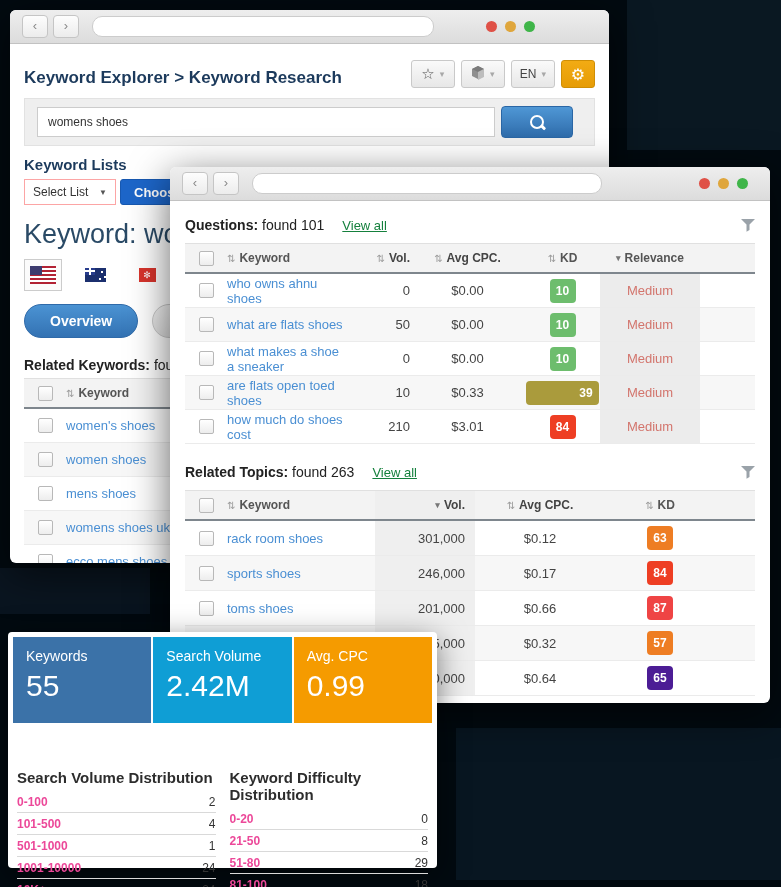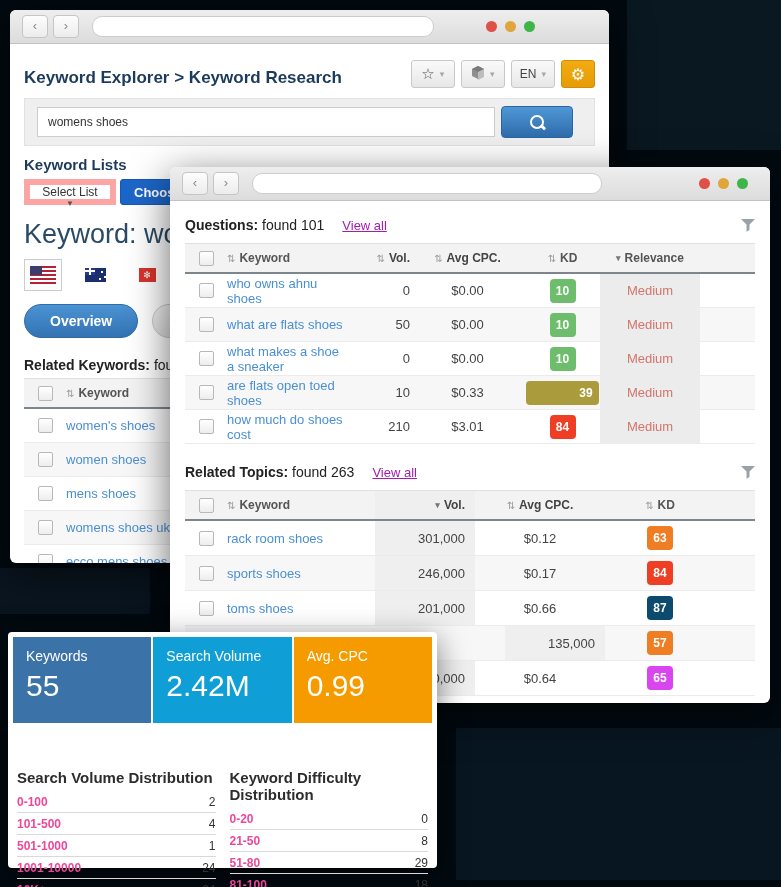--- a/index.html
+++ b/index.html
@@ -45,22 +45,22 @@
 
   .search-panel{margin-top:10px;background:#efefef;border:1px solid #e2e2e2;padding:8px 12px;display:flex;align-items:center;box-sizing:border-box;height:48px;}
   .search-input{width:458px;height:30px;border:1px solid #ccc;background:#fff;padding:0 10px;font-size:12px;color:#333;box-sizing:border-box;font-family:"Liberation Sans",sans-serif;}
   .search-btn{width:72px;height:32px;margin-left:6px;background:linear-gradient(#4f97d5,#2f6cab);
     border:1px solid #2a66a5;border-radius:4px;display:flex;align-items:center;justify-content:center;cursor:pointer;}
   .mag{width:10px;height:10px;border:2px solid #fff;border-radius:50%;position:relative;transform:rotate(-45deg);display:block;}
   .mag::after{content:'';position:absolute;top:100%;left:50%;width:3px;height:6px;background:#fff;margin-left:-1.5px;border-radius:1px;}
 
   .kl-heading{font-size:15px;font-weight:bold;color:#1c3a5c;margin:10px 0 0;}
   .kl-row{display:flex;align-items:center;margin-top:6px;}
-  .select-box{width:92px;height:26px;border:6px solid #fca5a5;background:#fff;display:flex;align-items:center;
-    justify-content:space-between;padding:0 8px;font-size:12px;color:#333;box-sizing:border-box;cursor:pointer;flex-direction:column;}
+  .select-box{width:92px;height:26px;border:1px solid #fca5a5;background:#fff;display:flex;align-items:center;
+    justify-content:space-between;padding:0 8px;font-size:12px;color:#333;box-sizing:border-box;cursor:pointer;}
   .sel-caret{font-size:8px;color:#555;}
   .choose-btn{height:26px;padding:0 13px;background:#1d66c9;color:#fff;font-weight:bold;font-size:13px;
     border:1px solid #1758b0;border-radius:3px;margin-left:4px;cursor:pointer;font-family:"Liberation Sans",sans-serif;}
 
   .kw-heading{font-size:27px;font-weight:400;color:#2a4a66;margin:14px 0 0;}
   .flags{display:flex;align-items:center;margin-top:9px;gap:14px;}
   .flag-box{width:36px;height:30px;border:1px solid #ccc;background:#fbfbfb;display:flex;align-items:center;justify-content:center;cursor:pointer;}
   .flag-plain{width:36px;height:30px;border:1px solid transparent;display:flex;align-items:center;justify-content:center;cursor:pointer;}
   .flag-us{width:26px;height:18px;background:repeating-linear-gradient(#b22234 0 2px,#fff 2px 4px);position:relative;}
   .flag-us::before{content:'';position:absolute;left:0;top:0;width:12px;height:9px;background:#3c3b6e;}
@@ -106,21 +106,21 @@
   .checkbox{width:13px;height:13px;border:1px solid #b8b8b8;border-radius:2px;background:linear-gradient(#fff,#ededed);display:inline-block;cursor:pointer;}
   .link{color:#4a8fd3;text-decoration:none;cursor:pointer;}
   .kd-badge{display:inline-block;min-width:24px;height:24px;line-height:24px;border-radius:4px;
     color:#fff;font-weight:bold;font-size:12px;text-align:center;padding:0 1px;}
 
   
   .w2-body{padding:14px 15px 0;}
   .sec-head{display:flex;align-items:center;height:20px;}
   .sec-head.second{margin-top:18px;}
   .sec-title{font-size:14px;color:#222;}
-  .view-all{margin-left:18px;font-size:13px;color:#a21caf;text-decoration:underline;cursor:pointer;}
+  .view-all{margin-left:18px;font-size:13px;color:#15803d;text-decoration:underline;cursor:pointer;}
   .funnel{margin-left:auto;cursor:pointer;display:flex;align-items:center;}
   .w2-body .thead{margin-top:8px;}
 
   
   .card{position:absolute;left:8px;top:632px;width:429px;height:236px;background:#fff;border-radius:4px;
     box-shadow:0 8px 30px rgba(0,0,0,.5);z-index:3;padding:5px;box-sizing:border-box;}
   .boxes{display:flex;gap:2px;height:86px;}
   .box{flex:1;color:#fff;padding:11px 13px;box-sizing:border-box;}
   .box .lbl{font-size:14px;}
   .box .val{font-size:30px;margin-top:5px;}
@@ -442,44 +442,45 @@
           <span class="cell t-sp"></span>
         </div>
         <div class="trow">
           <span class="cell c-cb">
             <span class="checkbox"></span>
           </span>
           <a class="cell c-kw link">toms shoes</a>
           <span class="cell t-vol vol-sorted">201,000</span>
           <span class="cell t-cpc">$0.66</span>
           <span class="cell t-kd">
-            <span class="kd-badge" style="background: #0c4a6e;">87</span>
+            <span class="kd-badge" style="background: #ef4444;">87</span>
           </span>
           <span class="cell t-sp"></span>
         </div>
         <div class="trow">
           <span class="cell c-cb">
             <span class="checkbox"></span>
           </span>
           <a class="cell c-kw link">ross stores</a>
           <span class="cell t-vol vol-sorted">135,000</span>
+          <span class="cell t-cpc">$0.32</span>
           <span class="cell t-kd">
             <span class="kd-badge" style="background: rgb(238, 125, 35);">57</span>
           </span>
           <span class="cell t-sp"></span>
         </div>
         <div class="trow">
           <span class="cell c-cb">
             <span class="checkbox"></span>
           </span>
           <a class="cell c-kw link"></a>
           <span class="cell t-vol vol-sorted">110,000</span>
           <span class="cell t-cpc">$0.64</span>
           <span class="cell t-kd">
-            <span class="kd-badge" style="background: #d946ef;">65</span>
+            <span class="kd-badge" style="background: #4c1d95;">65</span>
           </span>
           <span class="cell t-sp"></span>
         </div>
       </div>
 
   </div>
 </section>
 
 <section class="card">
   <div class="boxes" id="stat-boxes">

